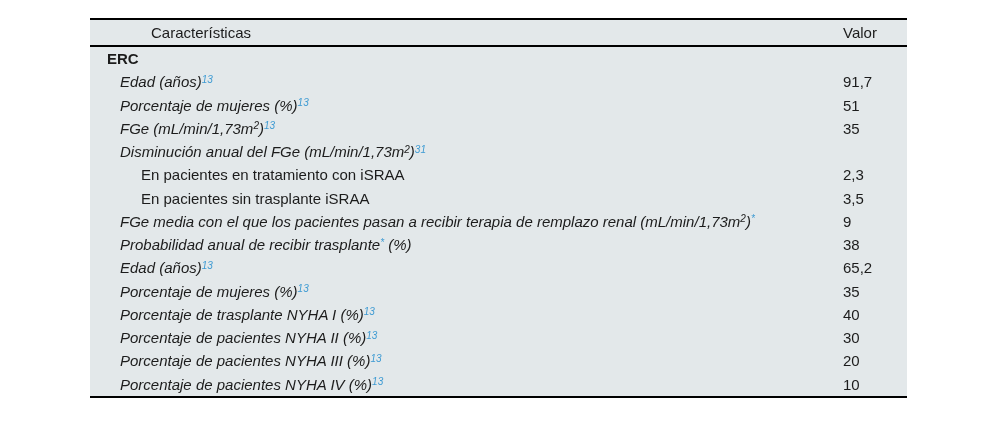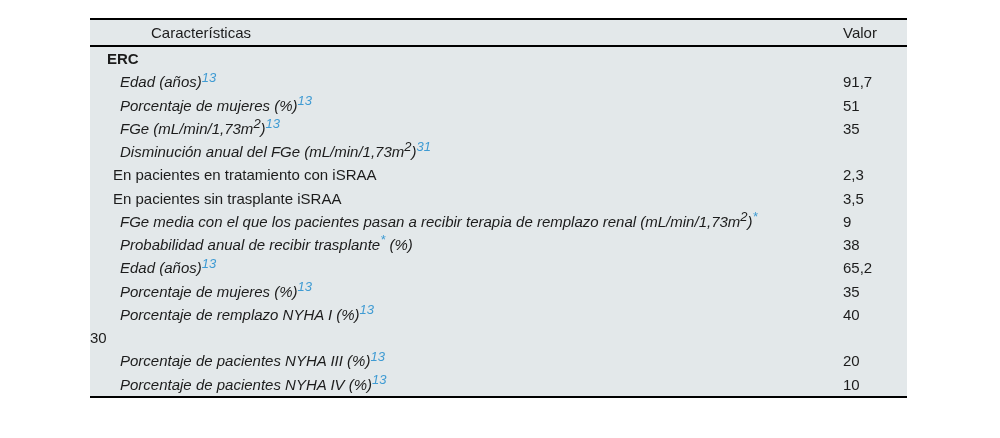--- a/index.html
+++ b/index.html
@@ -53,28 +53,28 @@
     font-style: normal;
     padding-left: 6px;
     margin-left: 11px;
   }
   .table-row.item .row-label {
     font-style: italic;
     padding-left: 30px;
   }
   .table-row.subitem .row-label {
     font-style: normal;
-    padding-left: 23px;
+    padding-left: 51px;
   }
   .row-value {
     font-style: normal;
     white-space: nowrap;
   }
   sup {
-    font-size: 13px;
+    font-size: 10px;
     line-height: 0;
     vertical-align: baseline;
     position: relative;
     top: -0.45em;
     margin-top: 35px;
   }
   .blue {
     color: #3f9bd3;
     text-decoration: none;
   }
@@ -126,24 +126,25 @@
   </div>
       <div class="table-row item">
     <div class="row-label"><span>Edad (años)</span><sup class="blue">13</sup></div>
     <div class="row-value">65,2</div>
   </div>
       <div class="table-row item">
     <div class="row-label"><span>Porcentaje de mujeres (%)</span><sup class="blue">13</sup></div>
     <div class="row-value">35</div>
   </div>
       <div class="table-row item">
-    <div class="row-label"><span>Porcentaje de remplazo NYHA I (%)</span><sup class="blue">13</sup></div>
+    <div class="row-label"><span>Porcentaje de trasplante NYHA I (%)</span><sup class="blue">13</sup></div>
     <div class="row-value">40</div>
   </div>
       <div class="table-row item">
+    <div class="row-label"><span>Porcentaje de pacientes NYHA II (%)</span><sup class="blue">13</sup></div>
     <div class="row-value">30</div>
   </div>
       <div class="table-row item">
     <div class="row-label"><span>Porcentaje de pacientes NYHA III (%)</span><sup class="blue">13</sup></div>
     <div class="row-value">20</div>
   </div>
       <div class="table-row item">
     <div class="row-label"><span>Porcentaje de pacientes NYHA IV (%)</span><sup class="blue">13</sup></div>
     <div class="row-value">10</div>
   </div>

